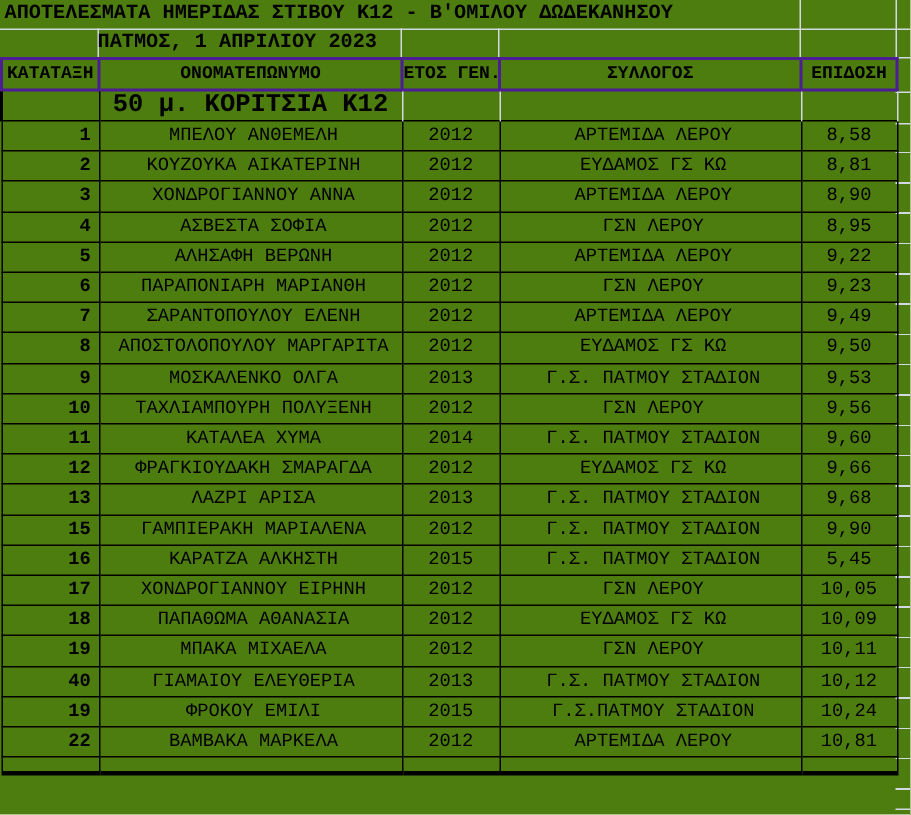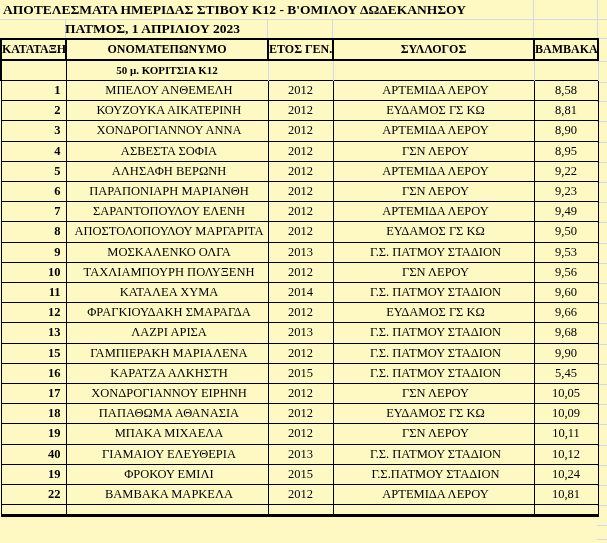--- a/index.html
+++ b/index.html
@@ -1,18 +1,18 @@
 <!DOCTYPE html>
 <html><head>
 <meta charset="utf-8">
 <style>
   html,body { margin:0; padding:0; background:#ffffff; }
   .sheet {
-    position:relative; width:607px; height:543px; background:#fef9c3;
-    font-family:Liberation Serif, serif; color:#000; overflow:hidden;
+    position:relative; width:607px; height:543px; background:#4d7c0f;
+    font-family:Liberation Mono, monospace; color:#000; overflow:hidden;
   }
   
   .gl { position:absolute; background:#d3d9e2; }
   .gl.h { height:1px; }
   .gl.v { width:1px; }
   .strip-lines {
     position:absolute; left:597px; top:82px; width:10px; height:446px;
     background:repeating-linear-gradient(to bottom,
       transparent 0, transparent 19.2px, #d3d9e2 19.2px, #d3d9e2 20.2px);
   }
@@ -27,26 +27,26 @@
   table.results {
     position:absolute; top:38px; left:0; width:597px;
     border-collapse:collapse; table-layout:fixed;
   }
   table.results col.c0 { width:65px; }
   table.results col.c1 { width:202px; }
   table.results col.c2 { width:65px; }
   table.results col.c3 { width:201px; }
   table.results col.c4 { width:64px; }
   th {
-    border:2px solid #000000; padding:0; height:19px; line-height:19px;
+    border:2px solid #4c1d95; padding:0; height:19px; line-height:19px;
     font-size:12px; font-weight:bold; text-align:center; white-space:nowrap; overflow:hidden;margin-left:40px;
   }
   tr.event td { height:19px; line-height:19px; padding:0; }
   tr.event td.ev-a { border-left:2px solid #000; border-right:1px solid #000; }
-  tr.event td.ev-b { border-right:1px solid #d3d9e2; font-size:11px; font-weight:bold; text-align:center; white-space:nowrap; }
+  tr.event td.ev-b { border-right:1px solid #d3d9e2; font-size:17px; font-weight:bold; text-align:center; white-space:nowrap; }
   tr.event td.ev-c, tr.event td.ev-d, tr.event td.ev-e { border-right:1px solid #d3d9e2; }
   tr.data td {
     border:1px solid #000; padding:0; height:19.2px; line-height:19.2px;
     font-size:12.5px; white-space:nowrap; overflow:hidden;
   }
   tr.data td.rank { text-align:right; padding-right:5px; font-weight:bold; }
   tr.data td.name, tr.data td.club { text-align:center; padding-left:4px; }
   tr.data td.year, tr.data td.perf { text-align:center; }
   tr.empty td { border:1px solid #000; border-bottom:3px solid #000; height:9px; padding:0; }
 </style>
@@ -78,21 +78,21 @@
         <col class="c2">
         <col class="c3">
         <col class="c4">
     </colgroup>
     <thead>
       <tr>
         <th>ΚΑΤΑΤΑΞΗ</th>
         <th>ΟΝΟΜΑΤΕΠΩΝΥΜΟ</th>
         <th>ΕΤΟΣ ΓΕΝ.</th>
         <th>ΣΥΛΛΟΓΟΣ</th>
-        <th>ΒΑΜΒΑΚΑ</th>
+        <th>ΕΠΙΔΟΣΗ</th>
       </tr>
     </thead>
     <tbody>
       <tr class="event">
         <td class="ev-a"></td>
         <td class="ev-b">50 μ. ΚΟΡΙΤΣΙΑ Κ12</td>
         <td class="ev-c"></td>
         <td class="ev-d"></td>
         <td class="ev-e"></td>
       </tr>

